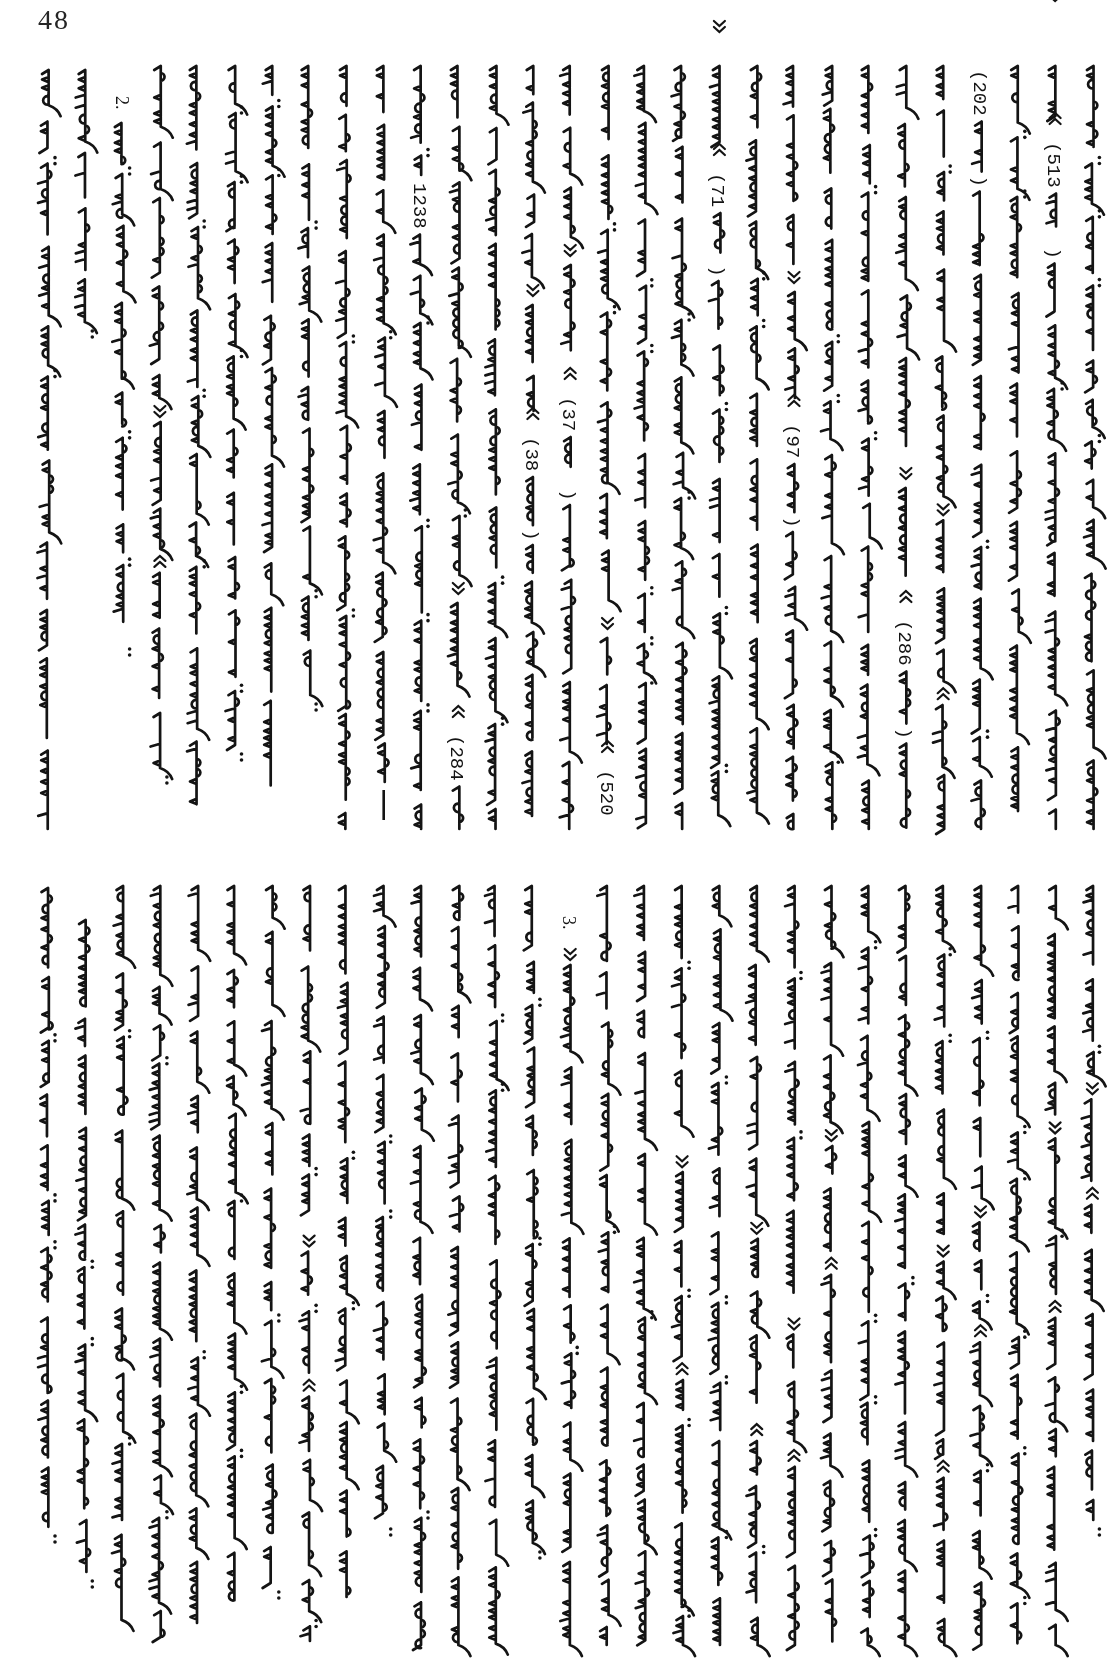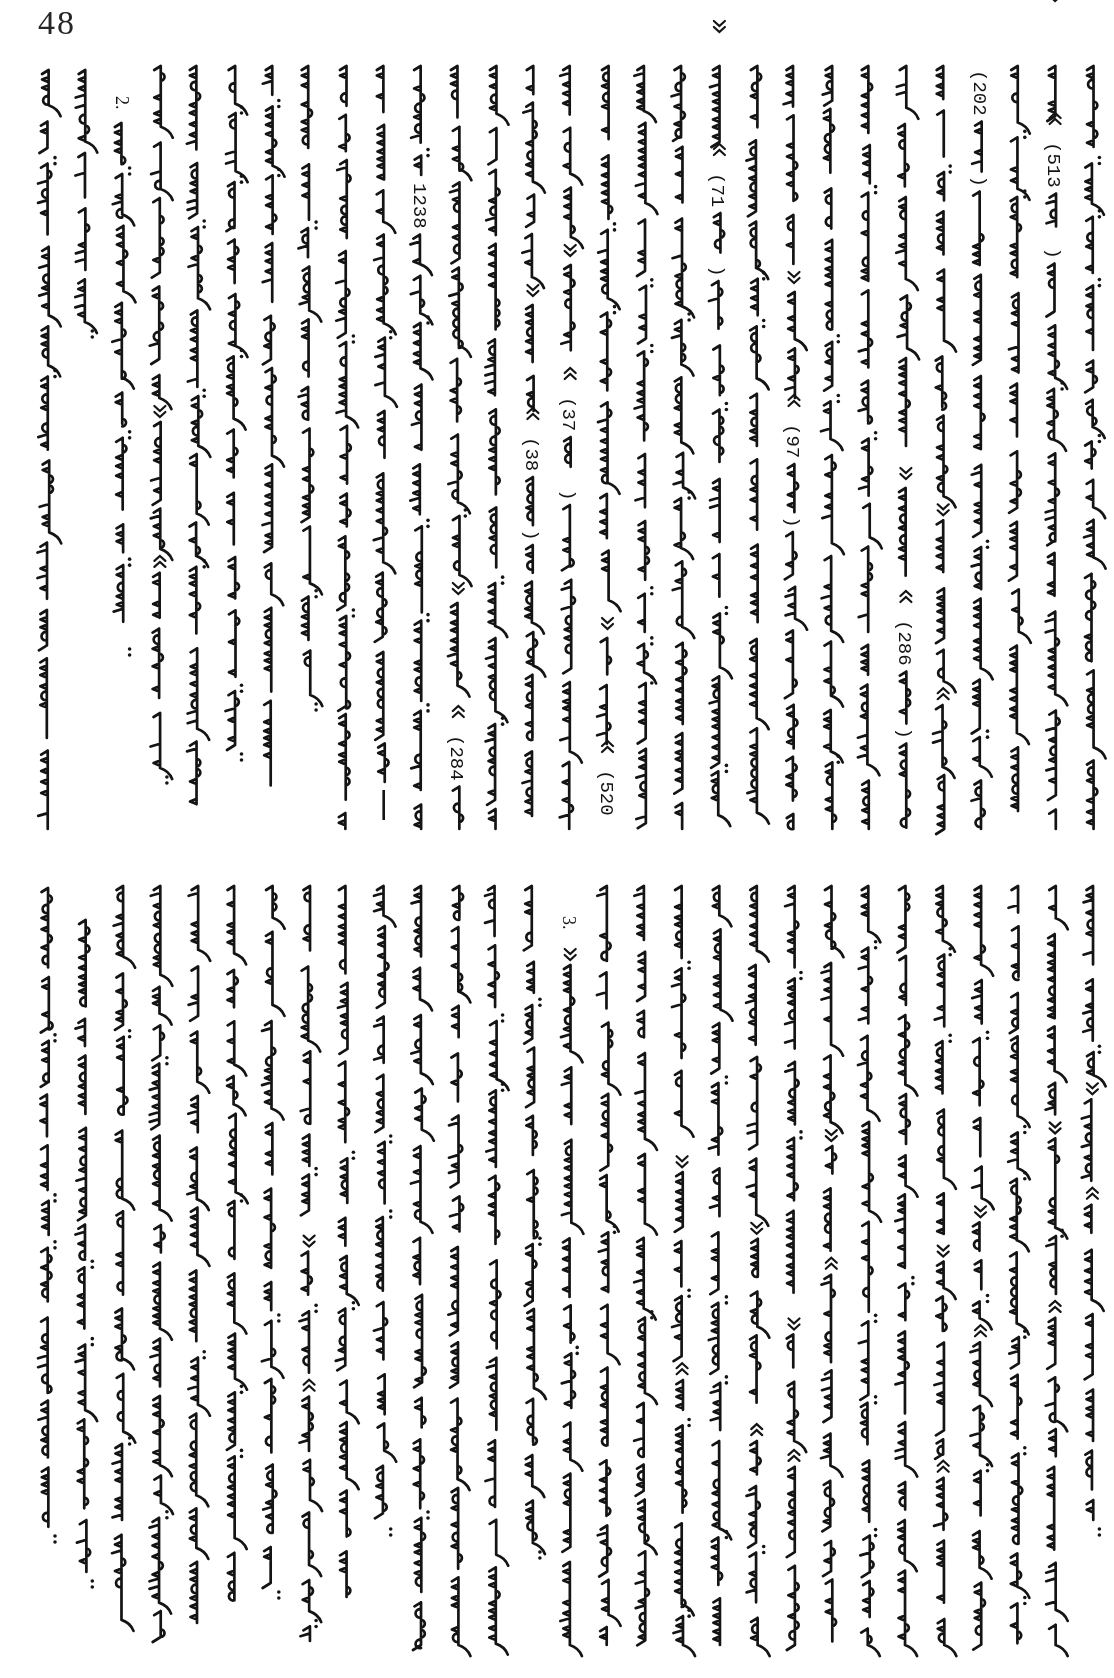--- a/index.html
+++ b/index.html
@@ -7,21 +7,21 @@
     position:relative;
     width:1114px;height:1678px;
     background:#ffffff;
     overflow:hidden;
     font-family:"Liberation Serif","DejaVu Serif",serif;
   }
   .page-number{
     position:absolute;
     left:38px;top:4px;
     font-family:"Liberation Serif","DejaVu Serif",serif;
-    font-size:34px;
+    font-size:28px;
     letter-spacing:2px;
     color:#262626;
   }
   .band{
     position:absolute;
     left:0;top:0;
     width:1114px;height:1678px;
     pointer-events:none;
   }
 </style>

